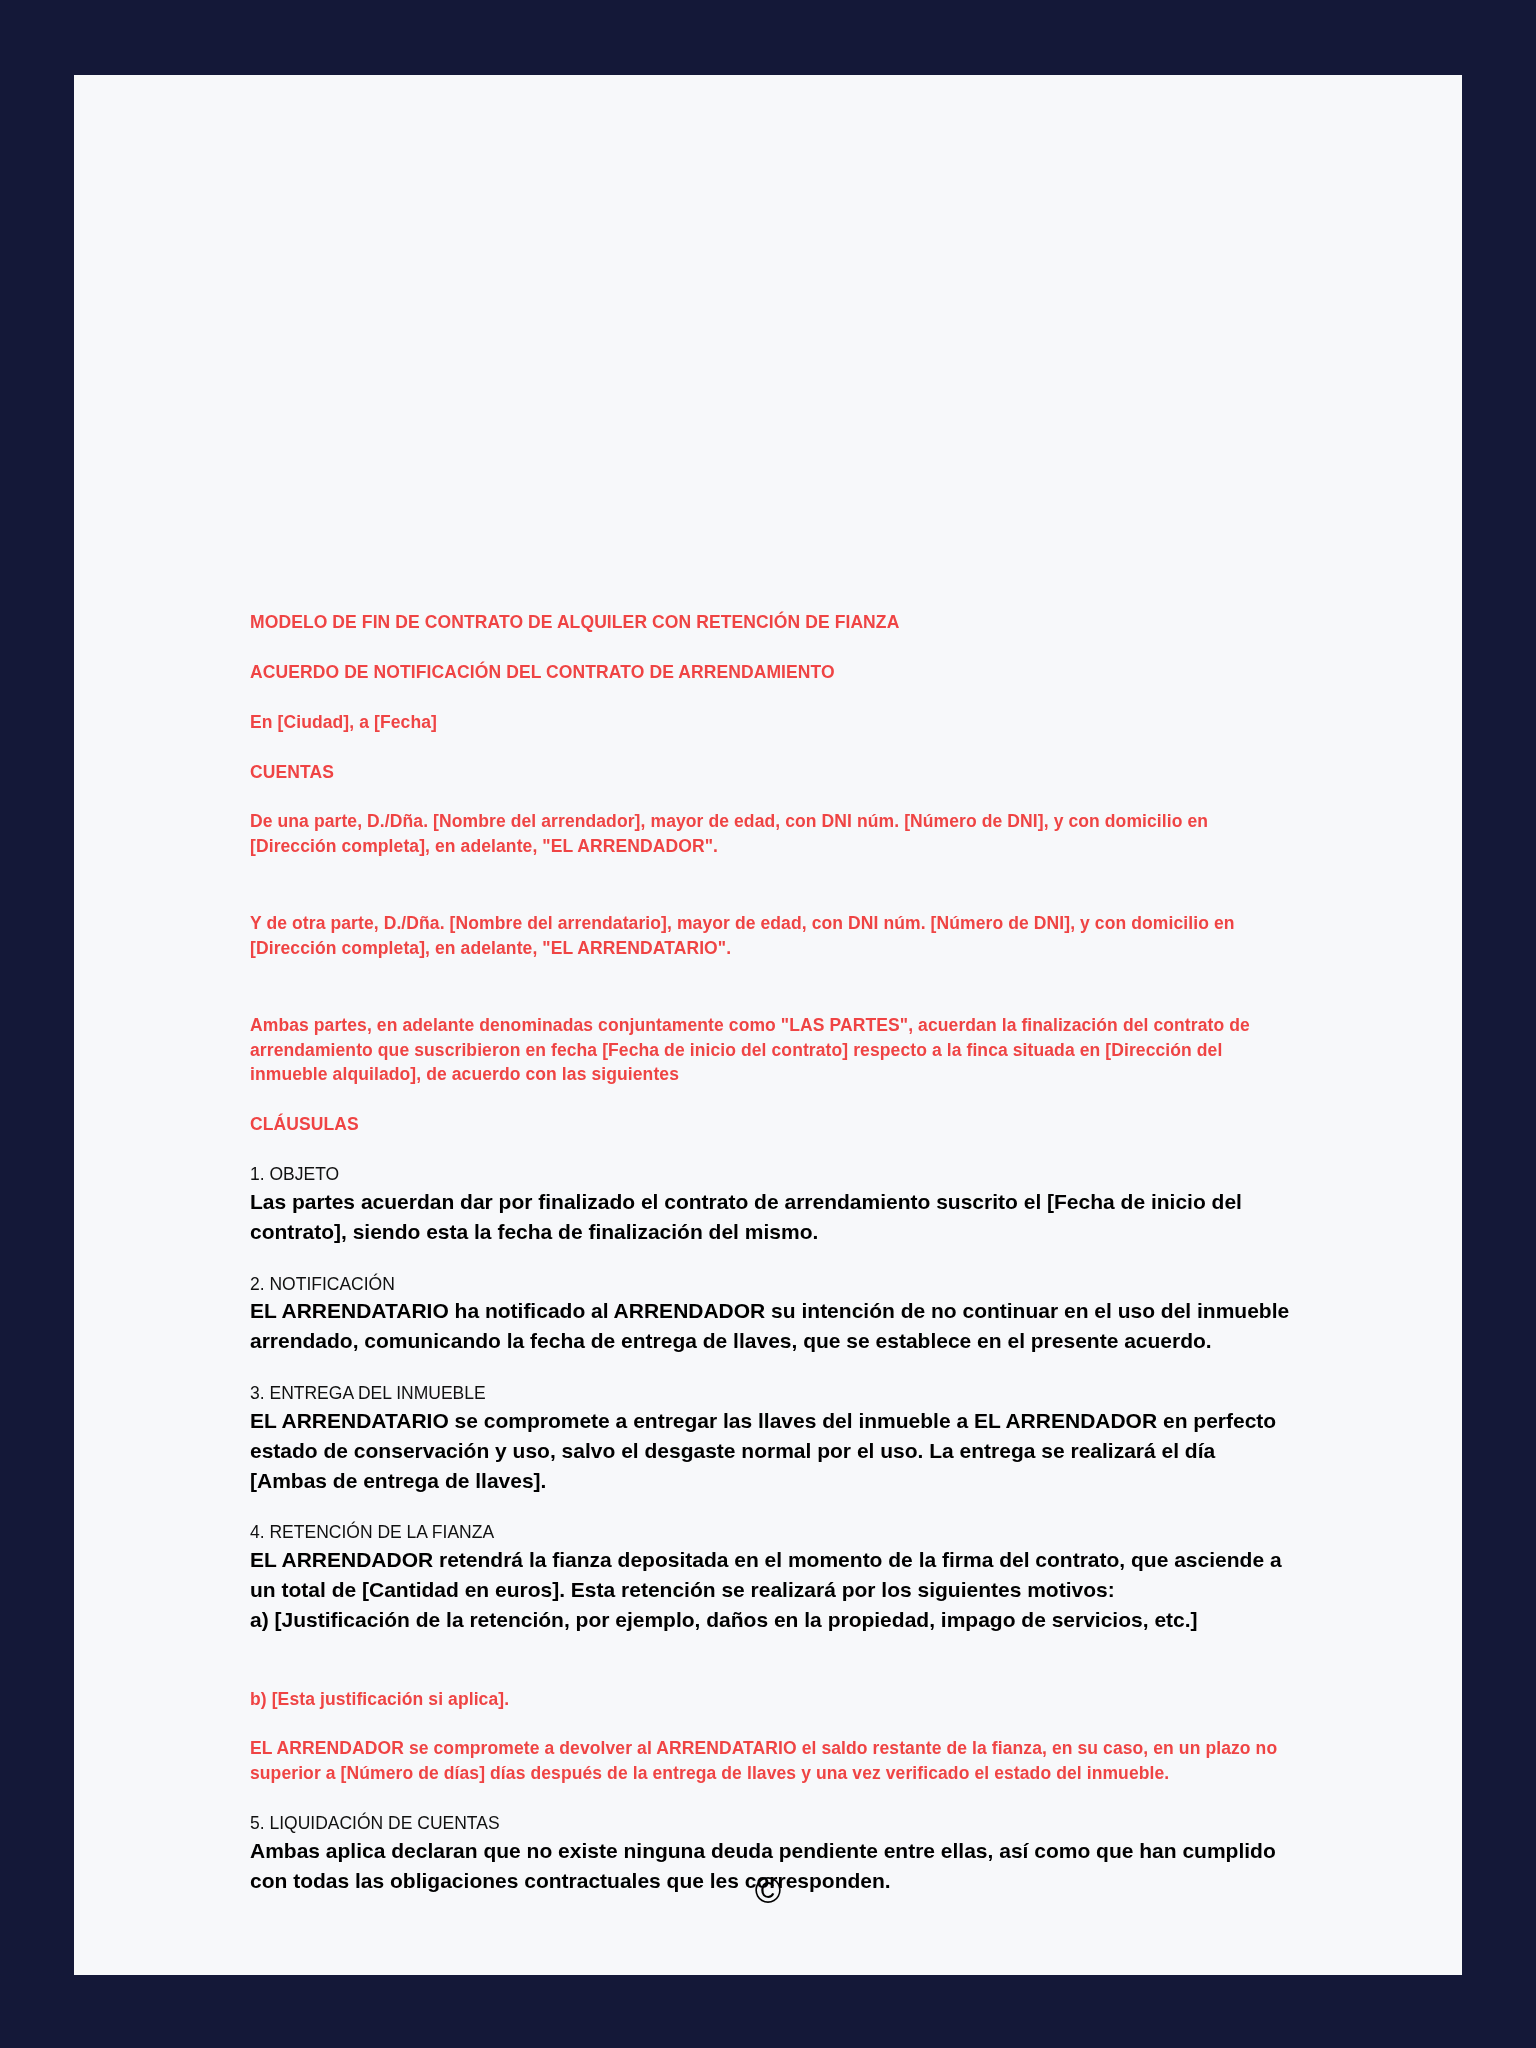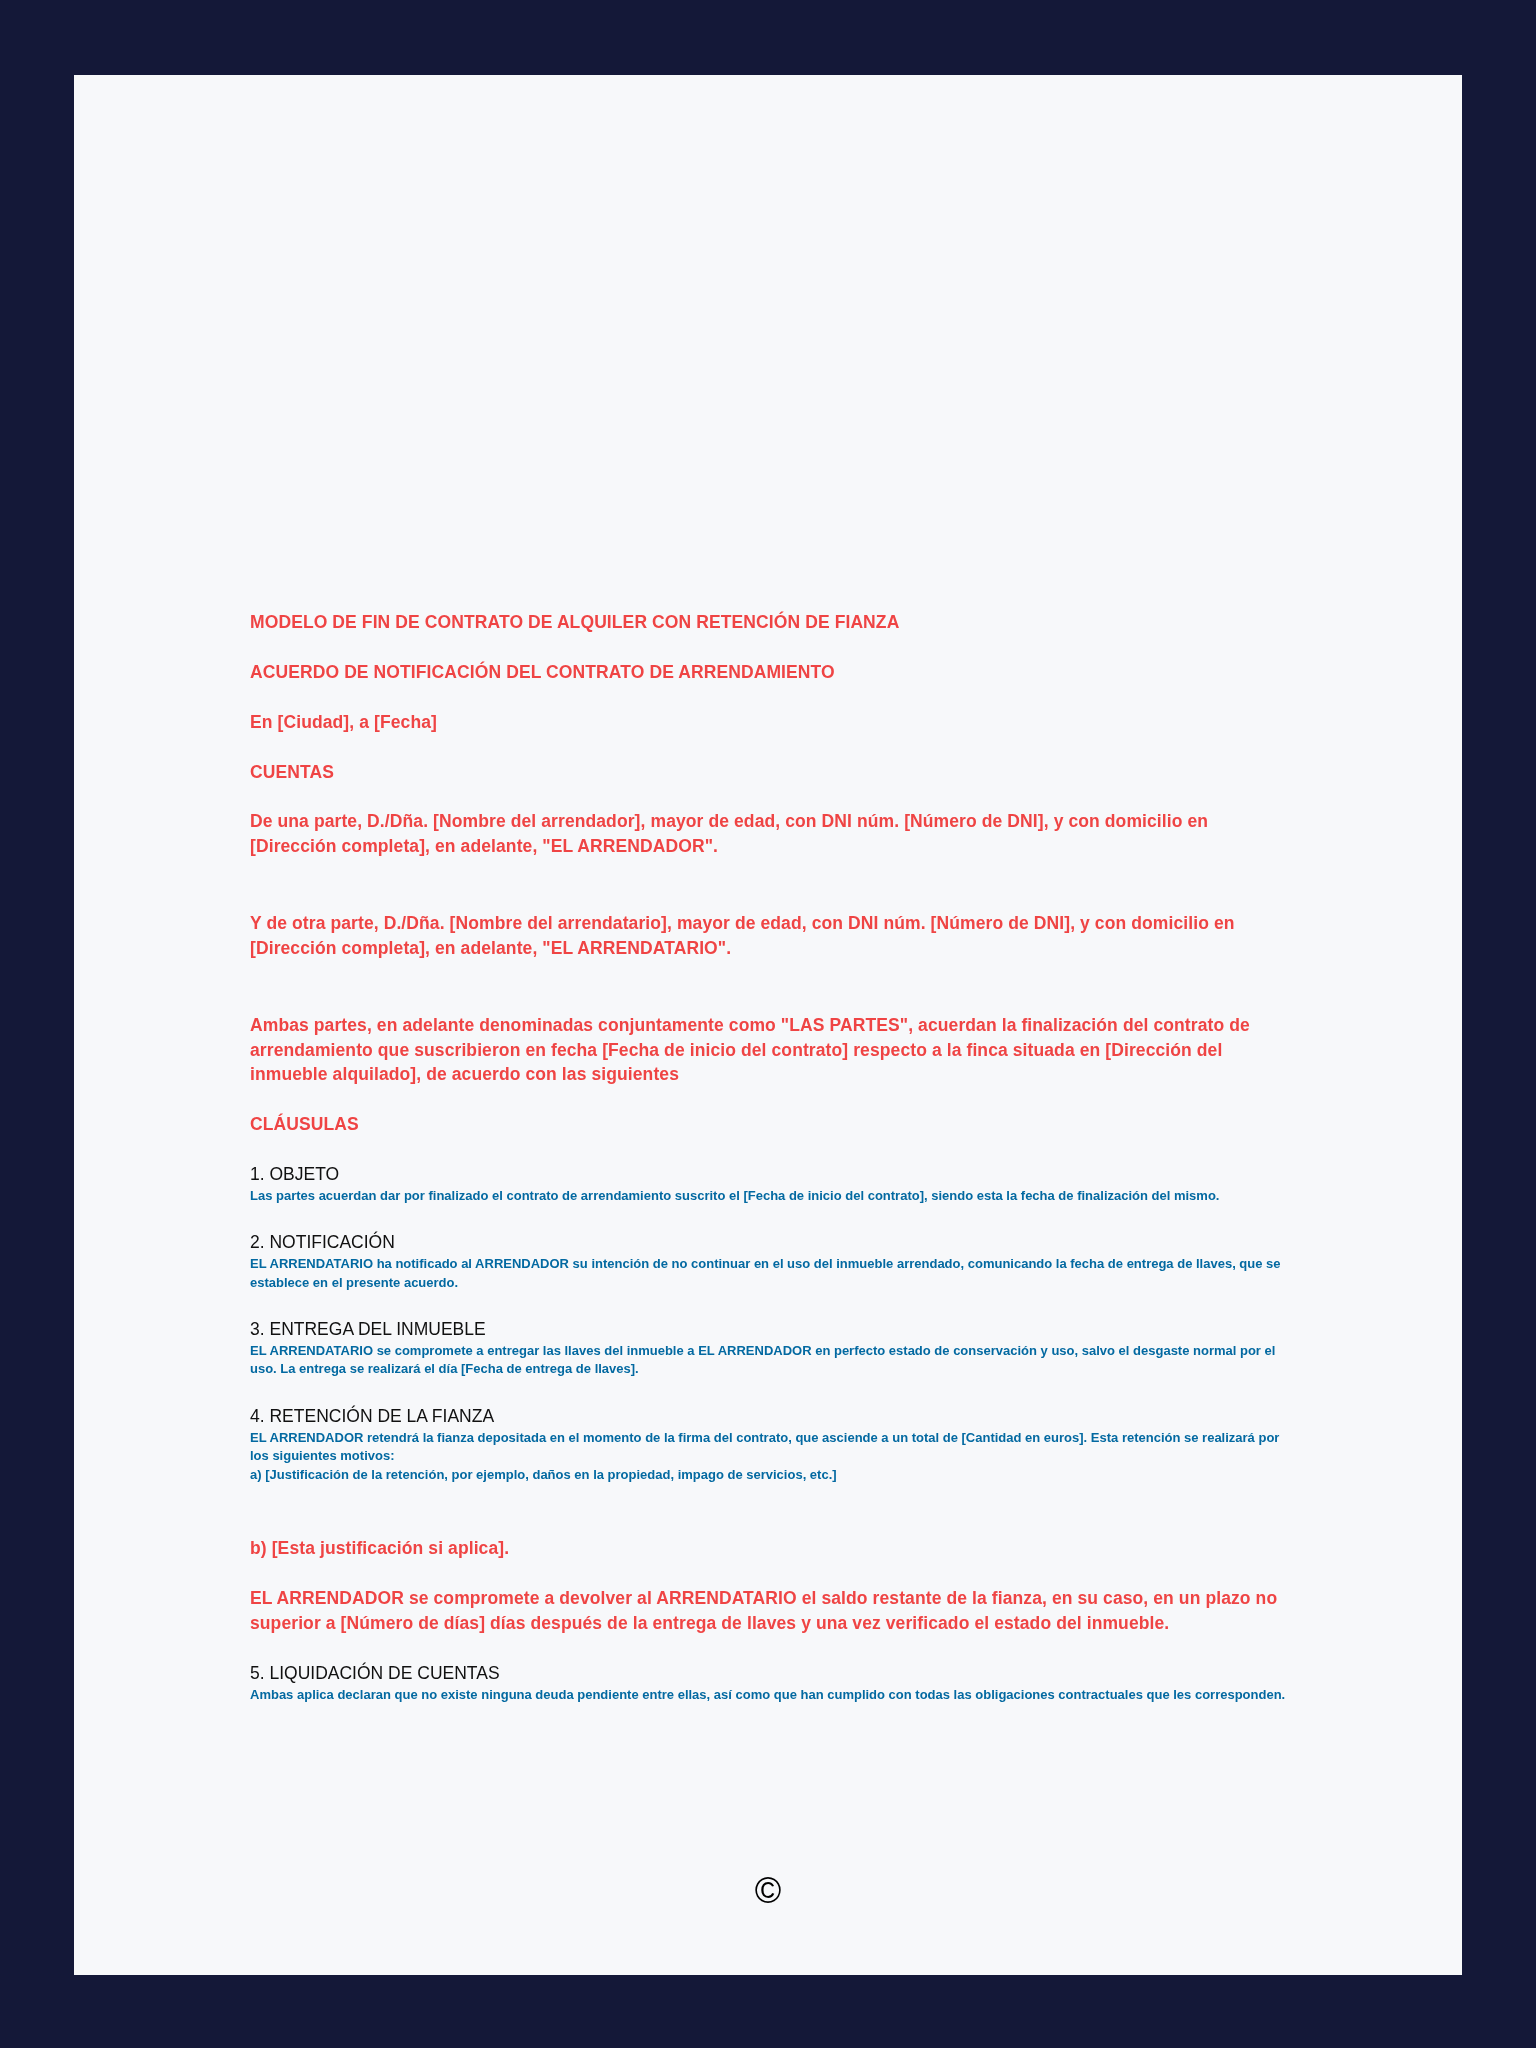--- a/index.html
+++ b/index.html
@@ -54,24 +54,24 @@
     margin-bottom: 52px;
   }
   .clause-head {
     font-size: 17.5px;
     line-height: 1.42;
     font-weight: normal;
     color: #111;
     margin: 0;
   }
   .clause-body {
-    font-size: 13px;
+    font-size: 21px;
     line-height: 1.42;
     font-weight: bold;
-    color: #0369a1;
+    color: #000000;
     margin: 0 0 25px 0;
   }
   .footer-mark {
     position: absolute;
     bottom: 66px;
     left: 0;
     width: 1388px;
     text-align: center;
     font-size: 36px;
     color: #000;
@@ -107,21 +107,21 @@
       <div class="clause-body">Las partes acuerdan dar por finalizado el contrato de arrendamiento suscrito el [Fecha de inicio del contrato], siendo esta la fecha de finalización del mismo.</div>
     </div>
 
     <div>
       <div class="clause-head">2. NOTIFICACIÓN</div>
       <div class="clause-body">EL ARRENDATARIO ha notificado al ARRENDADOR su intención de no continuar en el uso del inmueble arrendado, comunicando la fecha de entrega de llaves, que se establece en el presente acuerdo.</div>
     </div>
 
     <div>
       <div class="clause-head">3. ENTREGA DEL INMUEBLE</div>
-      <div class="clause-body">EL ARRENDATARIO se compromete a entregar las llaves del inmueble a EL ARRENDADOR en perfecto estado de conservación y uso, salvo el desgaste normal por el uso. La entrega se realizará el día [Fecha de entrega de llaves].</div>
+      <div class="clause-body">EL ARRENDATARIO se compromete a entregar las llaves del inmueble a EL ARRENDADOR en perfecto estado de conservación y uso, salvo el desgaste normal por el uso. La entrega se realizará el día [Ambas de entrega de llaves].</div>
     </div>
 
     <div>
       <div class="clause-head">4. RETENCIÓN DE LA FIANZA</div>
       <div class="clause-body" style="white-space: pre-line; margin-bottom: 52px;">EL ARRENDADOR retendrá la fianza depositada en el momento de la firma del contrato, que asciende a un total de [Cantidad en euros]. Esta retención se realizará por los siguientes motivos:
 a) [Justificación de la retención, por ejemplo, daños en la propiedad, impago de servicios, etc.]</div>
     </div>
 
     <p class="para">b) [Esta justificación si aplica].</p>
 

